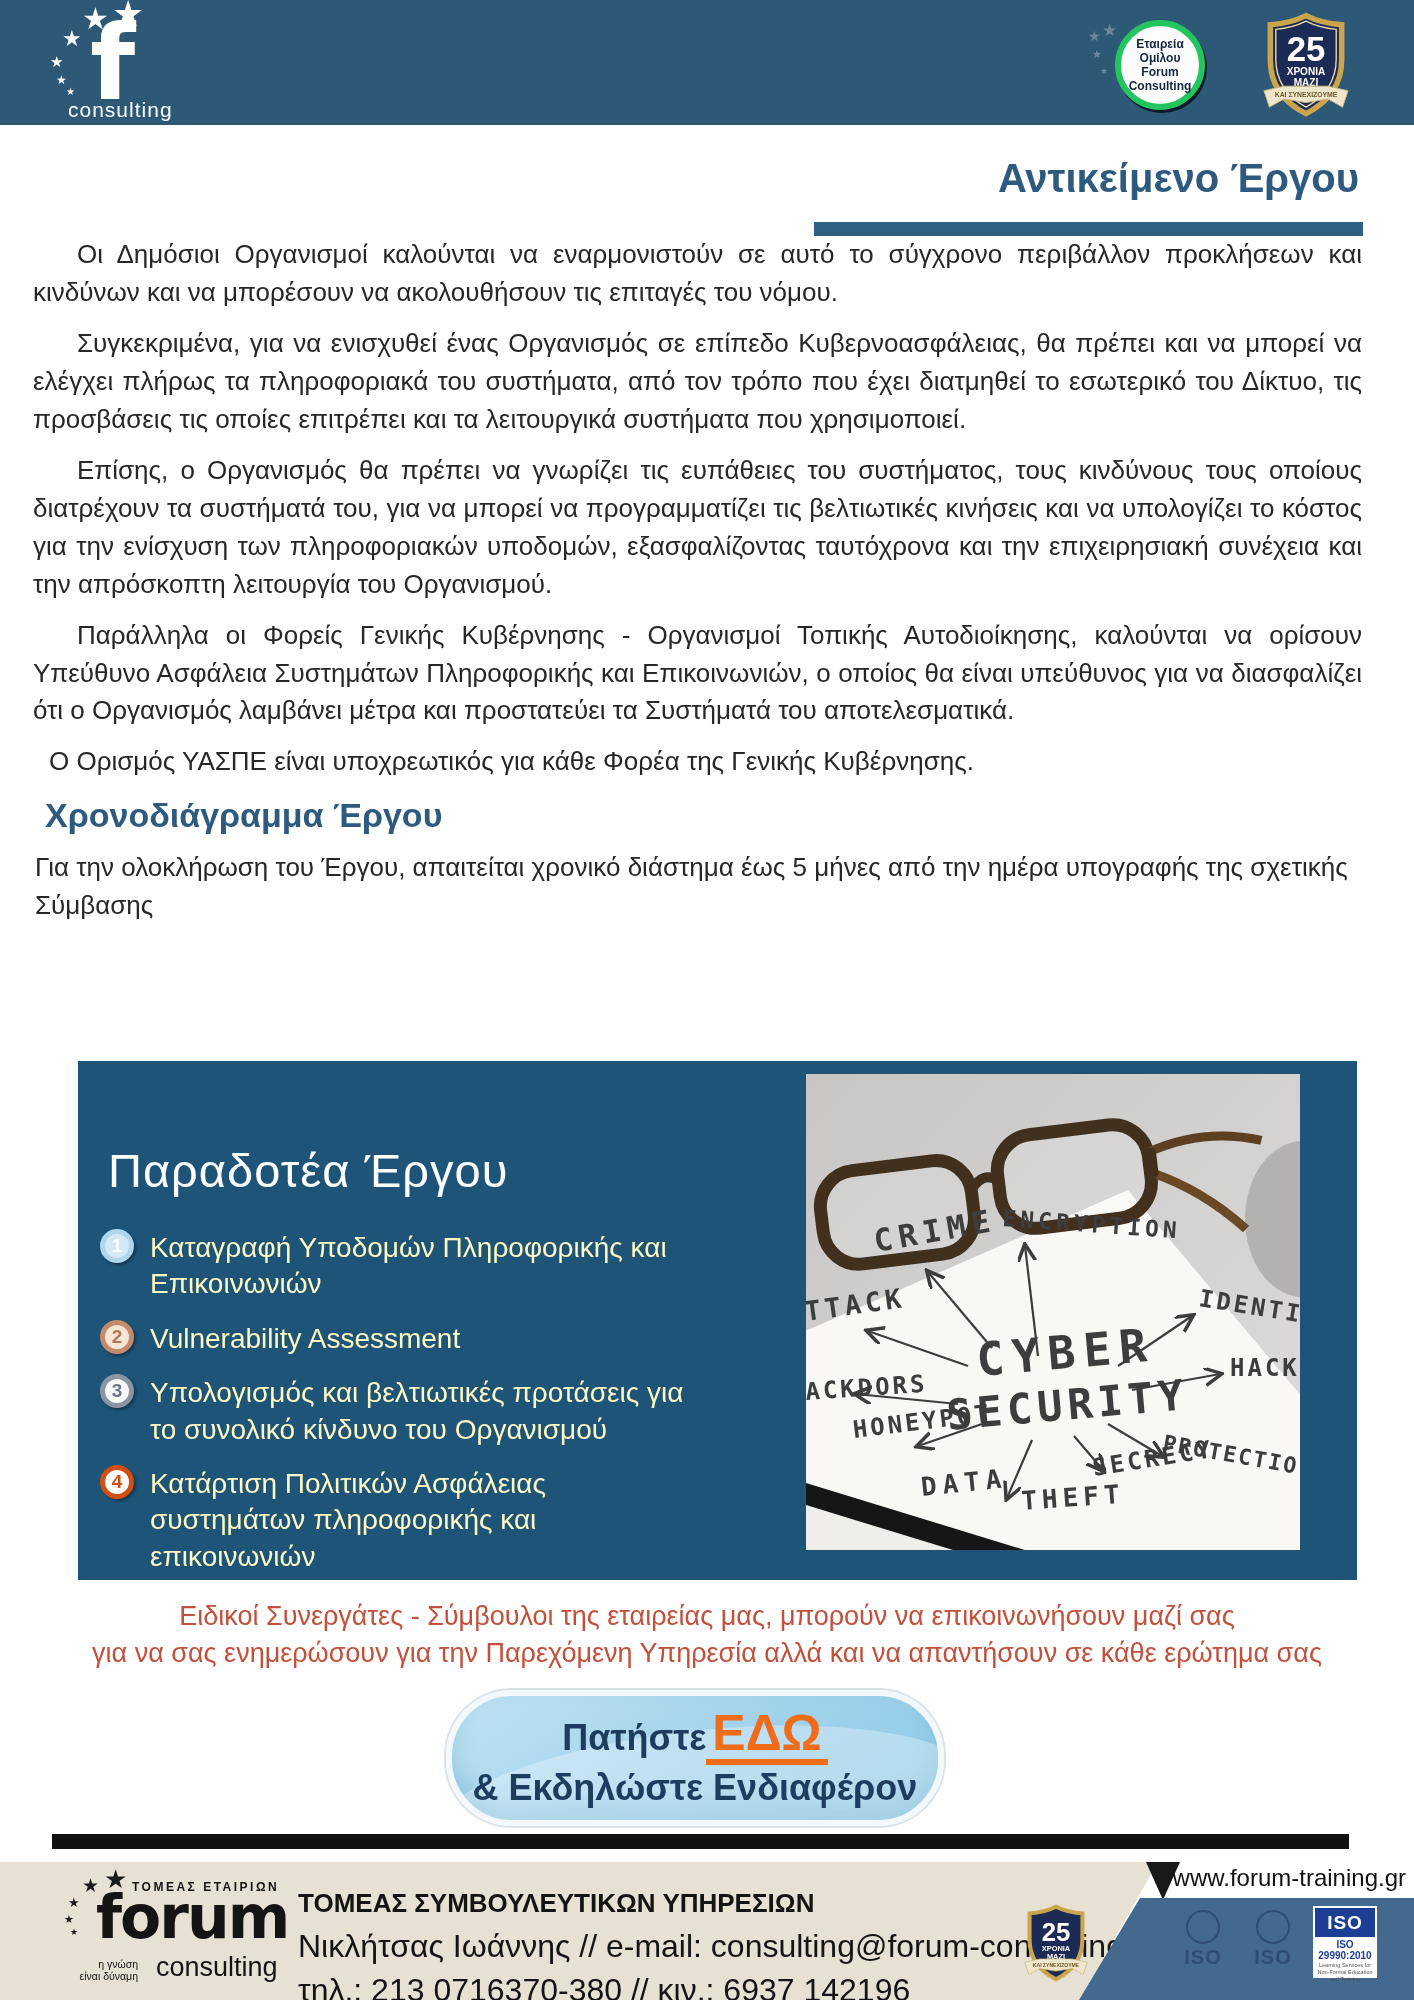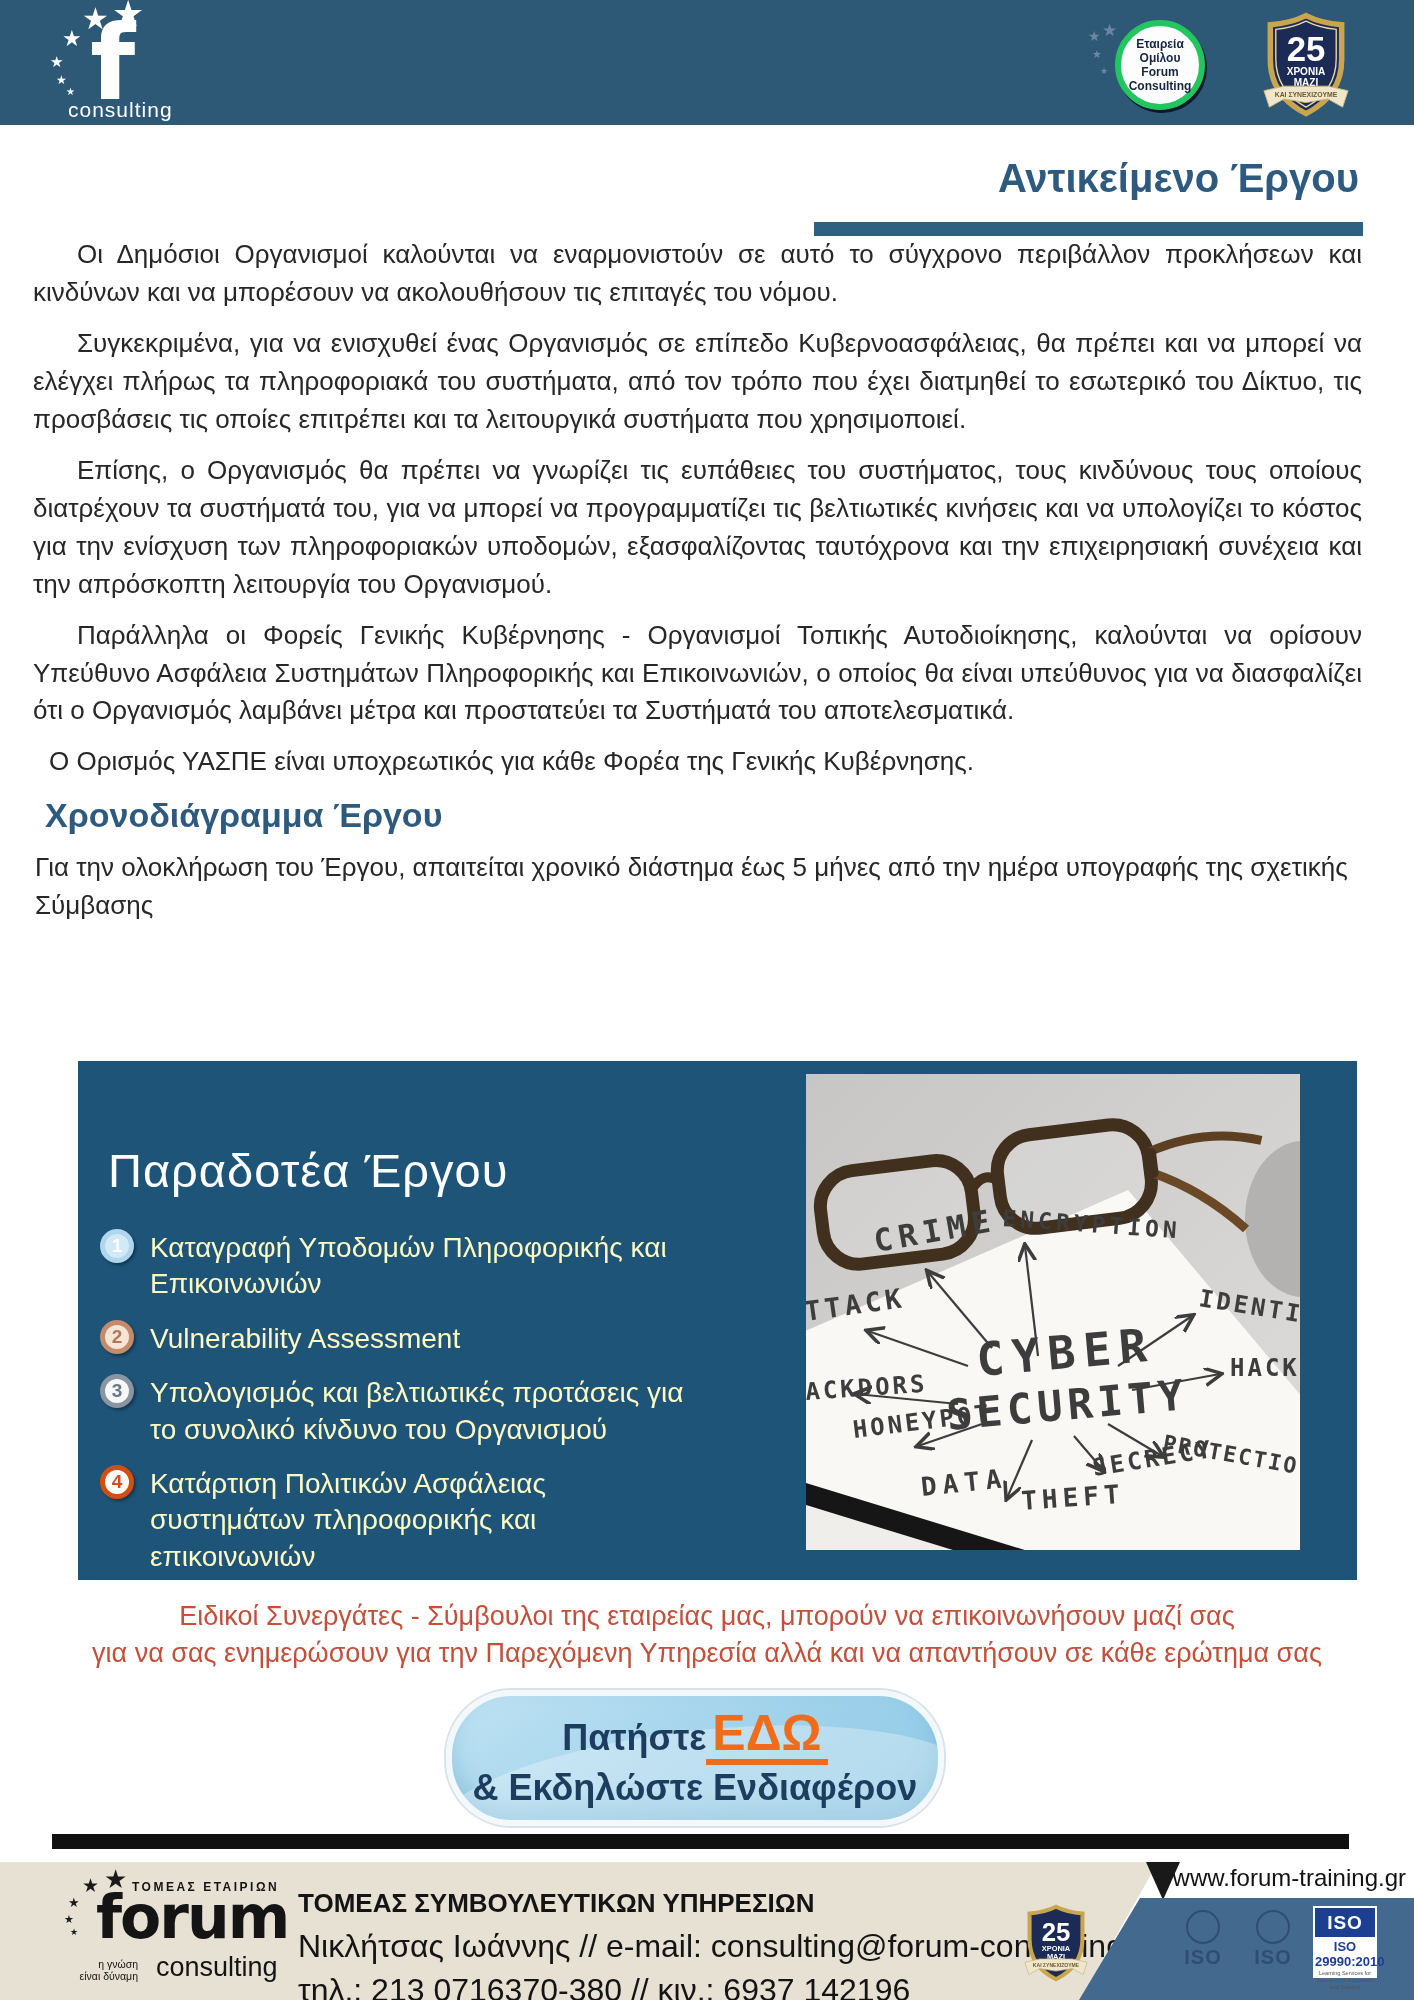--- a/index.html
+++ b/index.html
@@ -106,21 +106,21 @@
   .furl { position:absolute; right:8px; top:2px; font-size:24px; color:#121212; }
 
   .bluepanel { position:absolute; left:1073px; top:36px; width:341px; height:102px; background:#43698e;
     clip-path:polygon(67px 0, 341px 0, 341px 102px, 6px 102px); }
   .isowm { position:absolute; top:12px; width:60px; text-align:center; color:#1d3358; opacity:.5; }
   .isowm .circ { width:34px; height:34px; border:2px solid #1d3358; border-radius:50%; margin:0 auto 2px auto; }
   .isowm .isot { font-size:20px; font-weight:bold; letter-spacing:1px; }
   .wm1 { left:100px; } .wm2 { left:170px; }
   .isobadge { position:absolute; left:240px; top:8px; width:64px; height:72px; background:#ffffff; padding:2px; text-align:center; }
   .isobadge .top { background:#1c3f94; color:#fff; font-size:19px; font-weight:bold; padding:4px 0 3px 0; letter-spacing:1px; }
-  .isobadge .std { font-size:13px; font-weight:bold; color:#1c3f94; margin-top:2px; }
+  .isobadge .std { font-size:10px; font-weight:bold; color:#1c3f94; margin-top:2px; }
   .isobadge .cap { font-size:5.5px; color:#555; line-height:1.25; margin-top:1px; }
 </style>
 </head>
 <body>
 
 <div class="page">
 
   <header class="topbar">
     <div class="logo-f">
       <span class="star s1">★</span>

